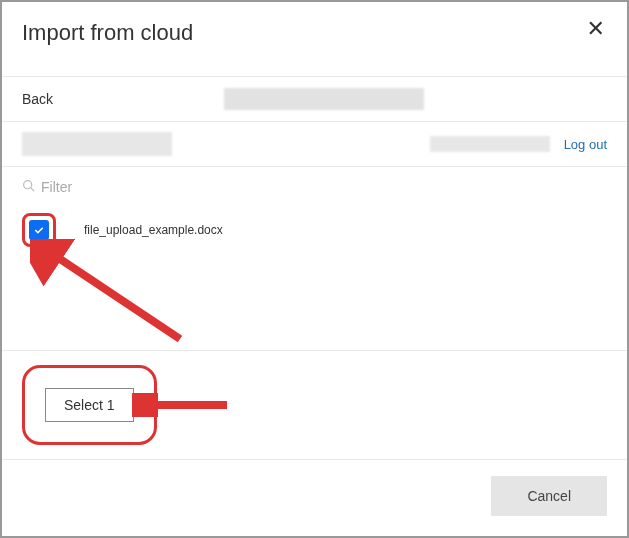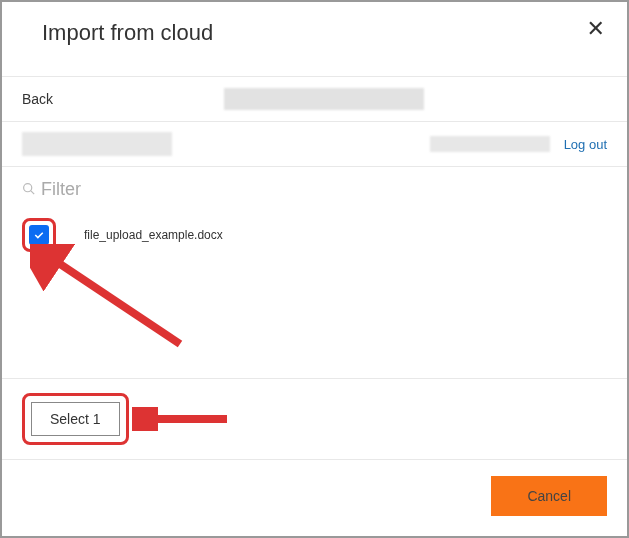--- a/index.html
+++ b/index.html
@@ -18,21 +18,20 @@
     }
     .modal {
       padding: 0;
       height: 100%;
       display: flex;
       flex-direction: column;
     }
     .modal-header {
       padding: 18px 20px 8px 20px;
       position: relative;
-      margin-left: 20px;
     }
     .modal-title {
       font-size: 22px;
       font-weight: 400;
       color: #333;
       margin-bottom: 14px;
     }
     .modal-subtitle {
       font-size: 14px;
       color: #444;
@@ -105,21 +104,21 @@
       align-items: center;
       gap: 6px;
     }
     .search-icon {
       color: #bbb;
       font-size: 13px;
     }
     .filter-input {
       border: none;
       outline: none;
-      font-size: 18px;
+      font-size: 14px;
       color: #0f766e;
       background: transparent;
       width: 200px;
     }
     .filter-input::placeholder {
       color: #aaa;
     }
     .file-list {
       flex: 1;
       padding: 4px 20px;
@@ -156,39 +155,39 @@
     .select-row {
       padding: 14px 20px;
       border-top: 1px solid #e8e8e8;
       border-bottom: 1px solid #e8e8e8;
       display: flex;
       align-items: center;
       position: relative;
     }
     .select-btn-wrap {
       border: 3px solid #d33;
-      border-radius: 8px;
-      padding: 6px;
+      border-radius: 18px;
+      padding: 20px;
       display: inline-flex;
     }
     .select-btn {
       border: 1px solid #888;
       background: #fff;
       padding: 8px 18px;
       font-size: 14px;
       color: #333;
       cursor: pointer;
     }
     .footer {
       padding: 16px 20px 20px 20px;
       display: flex;
       justify-content: flex-end;
     }
     .cancel-btn {
-      background: #f97316;
+      background: #e5e5e5;
       border: none;
       padding: 12px 36px;
       font-size: 14px;
       color: #444;
       cursor: pointer;
     }
     
     .arrow {
       position: absolute;
       pointer-events: none;

